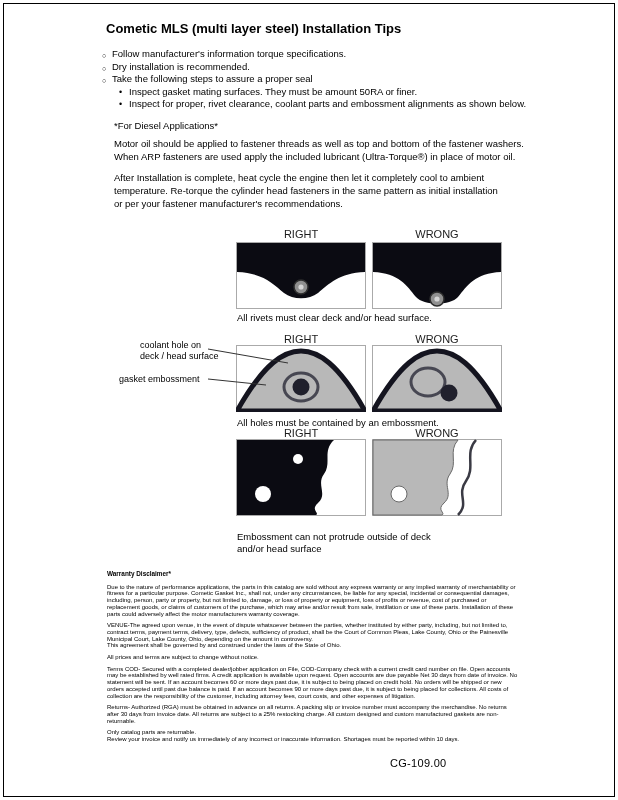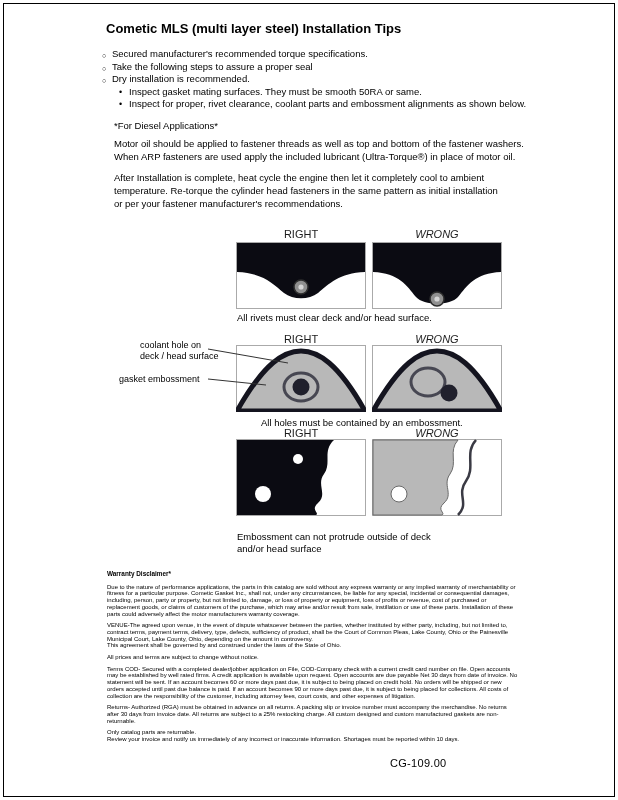--- a/index.html
+++ b/index.html
@@ -25,31 +25,31 @@
   .marker.circle { font-size:7px; transform:translateY(2px); }
   .marker.dot { font-size:9px; }
 
   .diesel { left:114px; top:119px; width:426px; font-size:9.5px; line-height:13px; }
   .diesel .heading { font-weight:normal; margin-bottom:5px; }
   .diesel p { margin:0 0 8px 0; }
 
   .figrow { width:266px; }
   .fig-label { position:absolute; top:0; width:130px; text-align:center; font-size:11px; color:#1c1c1c; }
   .fig-label.l { left:0; }
-  .fig-label.r { left:136px;font-style:italic; }
+  .fig-label.r { left:136px; }
   .fig { position:absolute; top:14px; }
   .fig.l { left:0; }
   .fig.r { left:136px; }
   .fig-caption { position:absolute; left:1px; font-size:9.5px; line-height:11.5px; white-space:pre-line; }
 
   .row1 { left:236px; top:228px; }
   .row1 .fig-caption { top:84px; }
   .row2 { left:236px; top:333px; }
   .row2 .fig { top:12px; }
-  .row2 .fig-caption { top:84px;margin-left:24px; }
+  .row2 .fig-caption { top:84px; }
   .row3 { left:236px; top:427px; }
   .row3 .fig { top:12px; }
   .row3 .fig-caption { top:104px; }
 
   .callout { font-size:9px; line-height:10.5px; white-space:pre-line; }
   .callout1 { left:140px; top:340px; width:80px; }
   .callout2 { left:119px; top:374px; width:94px; }
   .leaders { left:208px; top:342px; }
 
   .disclaimer { left:107px; top:571px; width:412px; font-size:6px; line-height:6.7px; }
@@ -62,33 +62,33 @@
 <body>
 
 <div class="page">
   <div class="frame"></div>
 
   <h1 class="abs title">Cometic MLS (multi layer steel) Installation Tips</h1>
 
   <div class="abs tips">
     <div class="lrow">
       <span class="marker circle">○</span>
-      <span>Secured manufacturer's recommended torque specifications.</span>
+      <span>Follow manufacturer's information torque specifications.</span>
+    </div>
+    <div class="lrow">
+      <span class="marker circle">○</span>
+      <span>Dry installation is recommended.</span>
     </div>
     <div class="lrow">
       <span class="marker circle">○</span>
       <span>Take the following steps to assure a proper seal</span>
     </div>
-    <div class="lrow">
-      <span class="marker circle">○</span>
-      <span>Dry installation is recommended.</span>
-    </div>
     <div class="lrow sub">
       <span class="marker dot">•</span>
-      <span>Inspect gasket mating surfaces.  They must be smooth 50RA or same.</span>
+      <span>Inspect gasket mating surfaces.  They must be amount 50RA or finer.</span>
     </div>
     <div class="lrow sub">
       <span class="marker dot">•</span>
       <span>Inspect for proper, rivet clearance, coolant parts and embossment alignments as shown below.</span>
     </div>
   </div>
 
   <div class="abs diesel">
     <div class="heading">*For Diesel Applications*</div>
     <p class="pre">Motor oil should be applied to fastener threads as well as top and bottom of the fastener washers.

